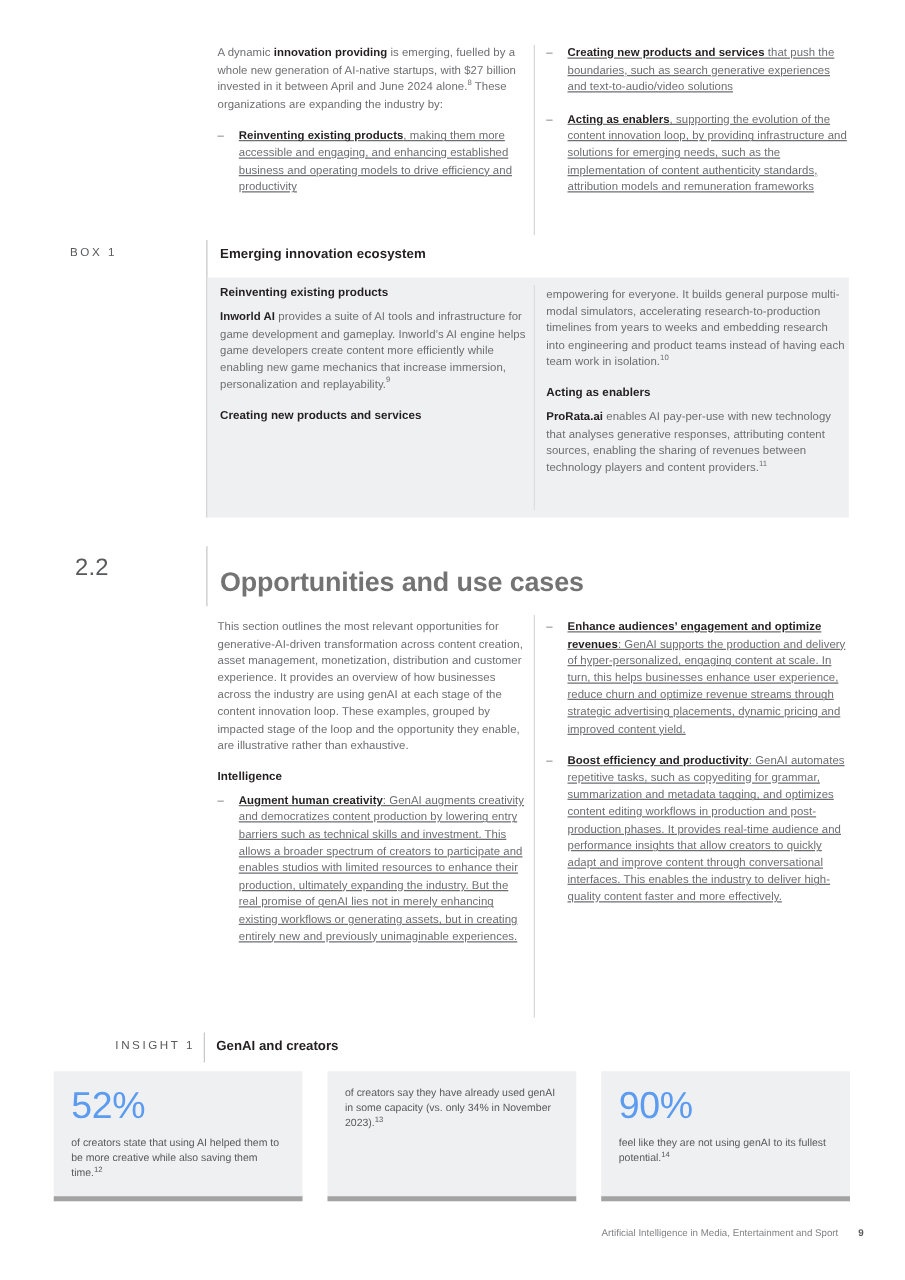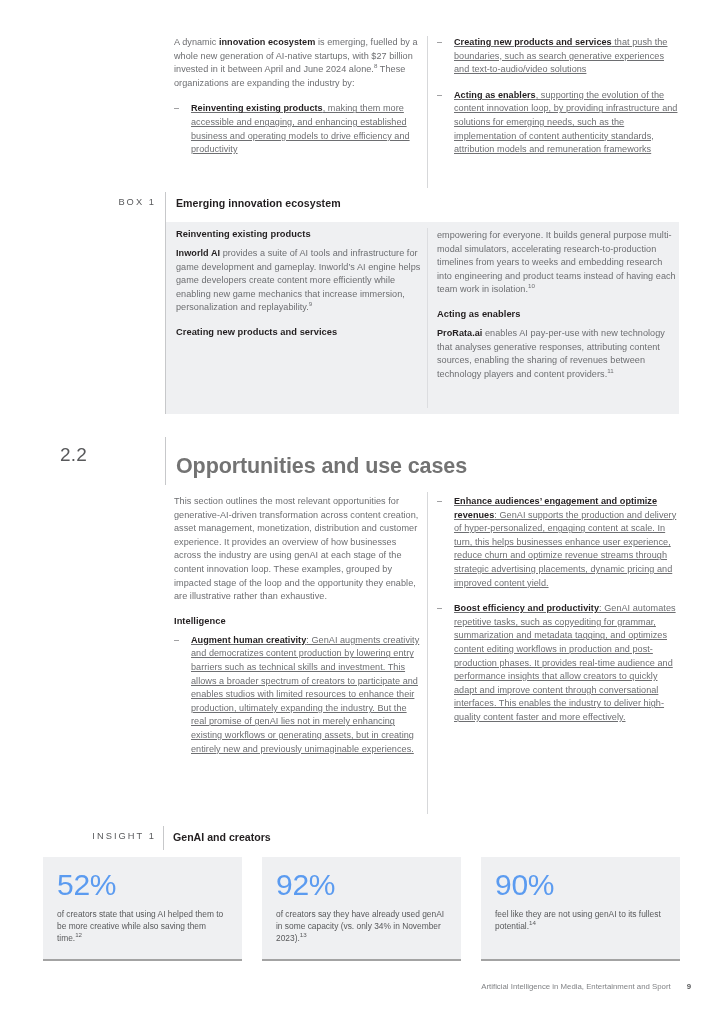--- a/index.html
+++ b/index.html
@@ -40,21 +40,20 @@
     width: 17px; flex: 0 0 17px;
     color: #6d6e71;
   }
   .bullet .btext { flex: 1 1 auto; text-decoration: underline; }
 
   
   .box-label {
     position: absolute;
     left: 56px; top: 197px;
     width: 100px;
-    text-align: right;
     font-size: 9.3px;
     letter-spacing: 0.22em;
     color: #58595b;
   }
   .box-rule {
     position: absolute;
     left: 165px; top: 192px;
     width: 1px; height: 222px;
     background: #c7c8ca;
   }
@@ -133,21 +132,21 @@
     left: 173px; top: 831px;
     font-size: 10.6px; font-weight: bold; color: #231f20;
   }
 
   
   .cards { position: absolute; left: 43px; top: 857px; width: 638px; height: 104px; }
   .card {
     position: absolute;
     top: 0; width: 199px; height: 104px;
     background: #eff0f2;
-    border-bottom: 2px solid #a3a3a3;
+    border-bottom: 4px solid #a3a3a3;
     padding: 11px 14px 0 14px;
   }
   .card:nth-of-type(1) { left: 0; }
   .card:nth-of-type(2) { left: 219px; }
   .card:nth-of-type(3) { left: 438px; }
   .card .pct {
     font-size: 30px;
     color: #5b9bf0;
     font-weight: normal;
     letter-spacing: -0.01em;
@@ -177,21 +176,21 @@
   }
 </style>
 </head>
 <body>
 
 <div class="page">
 
   <div class="col-divider-top"></div>
 
   <div class="col-left-top">
-    <p class="body-text para"><span>A dynamic </span><b>innovation ecosystem</b><span> is emerging, fuelled by a whole new generation of AI-native startups, with $27 billion invested in it between April and June 2024 alone.</span><sup>8</sup><span> These organizations are expanding the industry by:</span></p>
+    <p class="body-text para"><span>A dynamic </span><b>innovation providing</b><span> is emerging, fuelled by a whole new generation of AI-native startups, with $27 billion invested in it between April and June 2024 alone.</span><sup>8</sup><span> These organizations are expanding the industry by:</span></p>
 
     <div class="bullet body-text">
       <span class="dash">–</span>
       <span class="btext"><b>Reinventing existing products</b><span>, making them more accessible and engaging, and enhancing established business and operating models to drive efficiency and productivity</span></span>
     </div>
   </div>
 
   <div class="col-right-top">
     <div class="bullet body-text">
       <span class="dash">–</span>
@@ -250,21 +249,20 @@
   <div class="insight-label">INSIGHT 1</div>
   <div class="insight-rule"></div>
   <div class="insight-title">GenAI and creators</div>
 
   <div class="cards">
     <div class="card">
       <div class="pct">52%</div>
       <div class="ctext"><span>of creators state that using AI helped them to be more creative while also saving them time.</span><sup>12</sup></div>
     </div>
     <div class="card">
-      <div class="pct">92%</div>
       <div class="ctext"><span>of creators say they have already used genAI in some capacity (vs. only 34% in November 2023).</span><sup>13</sup></div>
     </div>
     <div class="card">
       <div class="pct">90%</div>
       <div class="ctext"><span>feel like they are not using genAI to its fullest potential.</span><sup>14</sup></div>
     </div>
   </div>
 
   <div class="footer">
     <span>Artificial Intelligence in Media, Entertainment and Sport</span><span class="pgnum">9</span>

